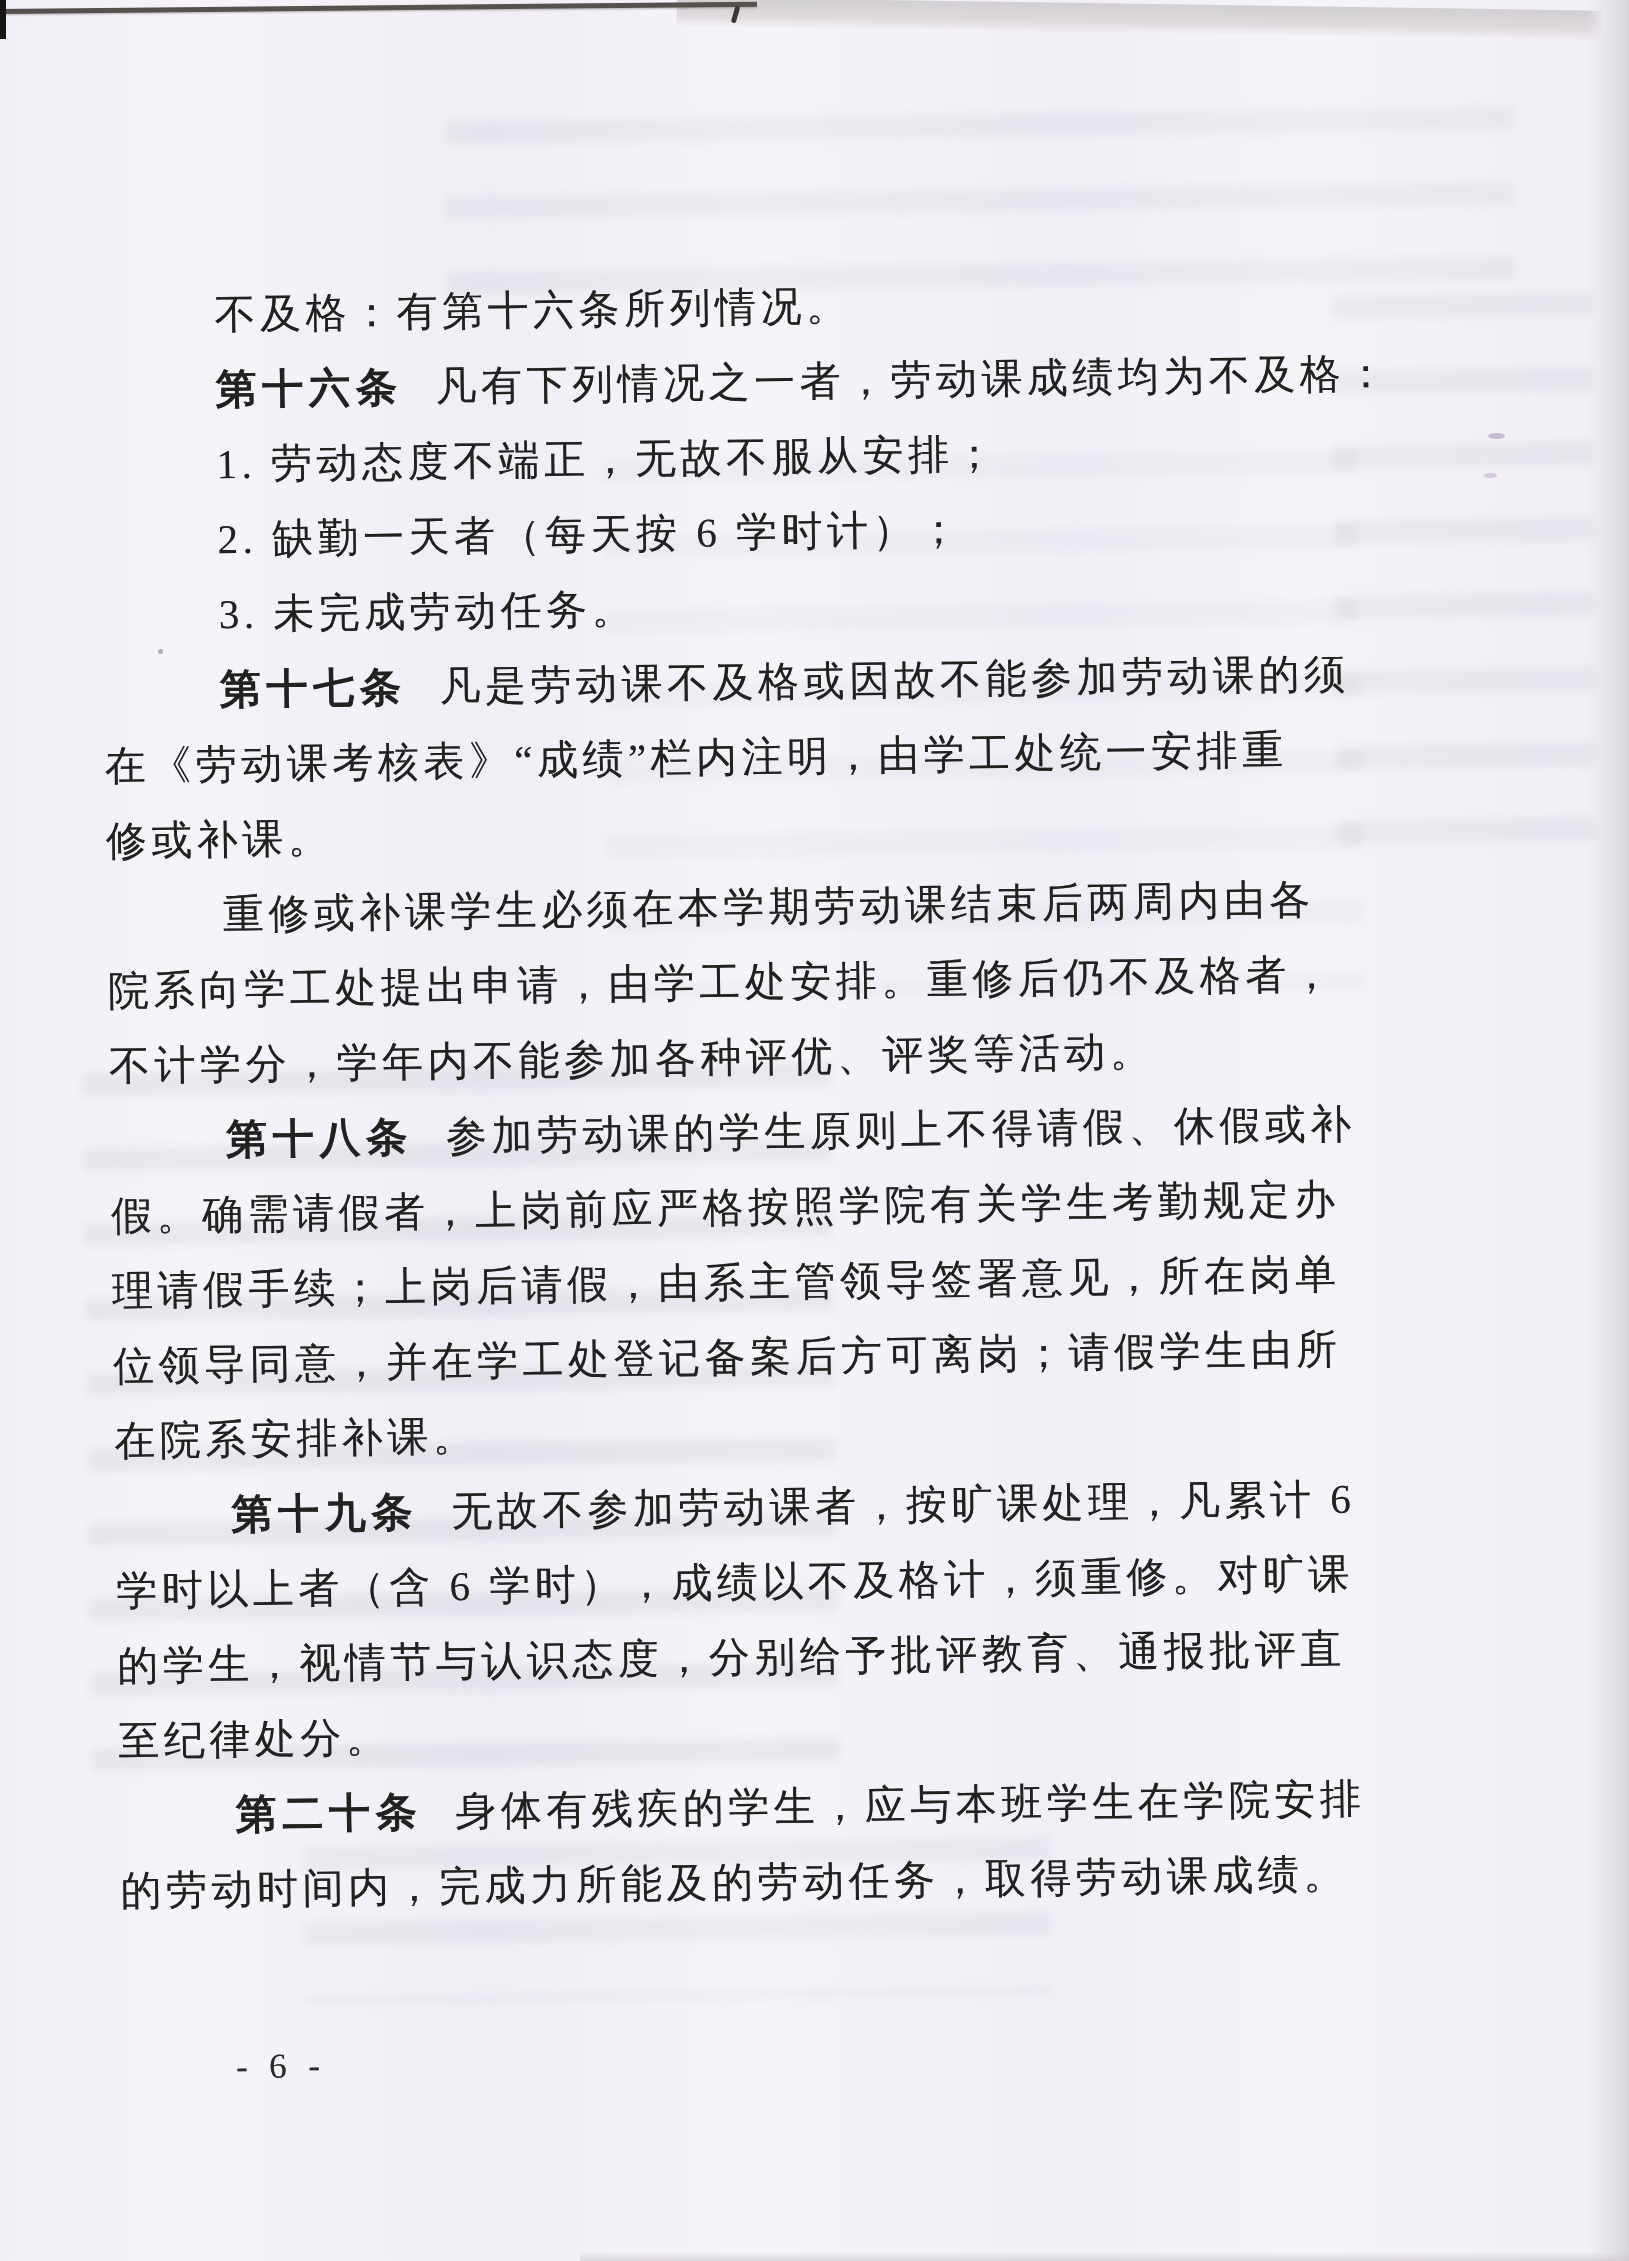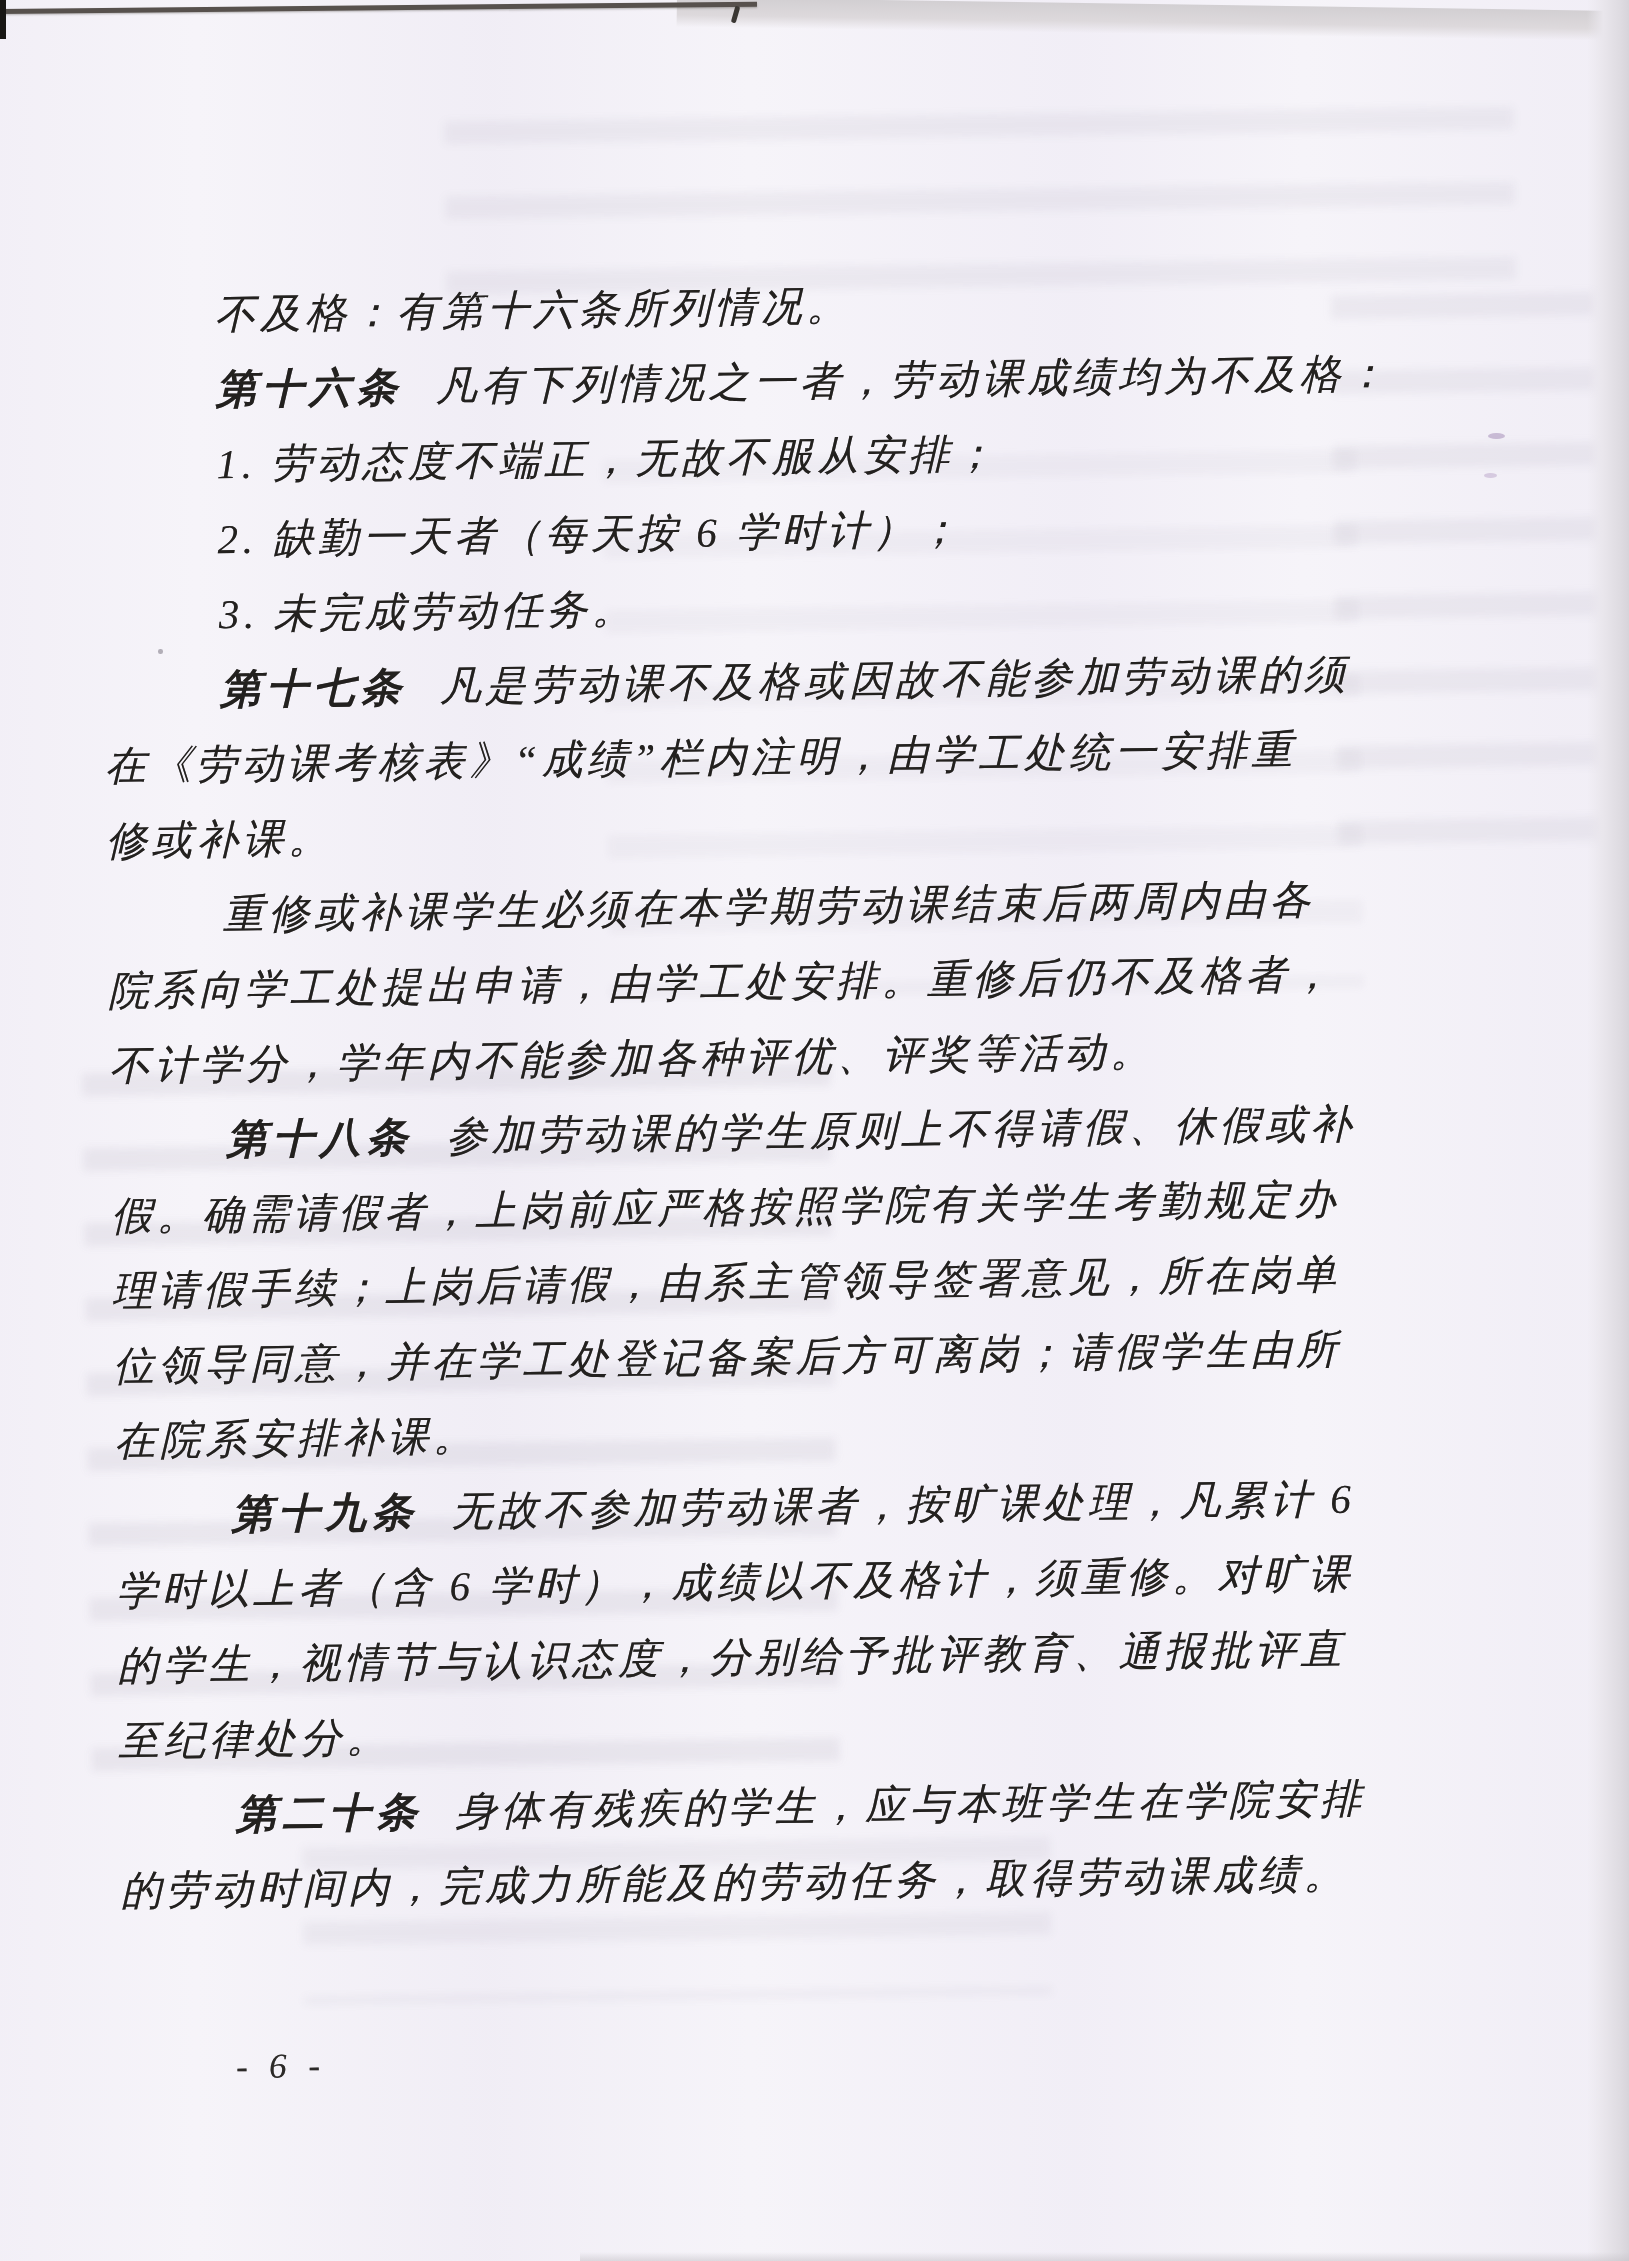--- a/index.html
+++ b/index.html
@@ -10,21 +10,20 @@
   }
   
   .paper{
     position:absolute;inset:0;
     background:
       linear-gradient(90deg, rgba(235,230,242,.35) 0%, rgba(255,255,255,0) 12%,
         rgba(226,220,236,.28) 30%, rgba(255,255,255,0) 46%,
         rgba(230,224,240,.30) 66%, rgba(255,255,255,0) 80%,
         rgba(228,222,238,.25) 95%),
       #f6f4f9;
-    font-style: italic;
   }
   
   .edge-top-line{
     position:absolute;left:-3.9px;top:9px;width:761px;height:4.5px;
     background:#57514d;transform:rotate(-0.55deg);transform-origin:0 0;
     box-shadow:0 1.3px 1.9px rgba(90,85,80,.35);
   }
   .edge-top-grayband{
     position:absolute;left:677px;top:-2.6px;width:961px;height:30px;
     background:linear-gradient(180deg,#d2cfd2 0%,#ddd9dc 60%,rgba(221,217,220,0) 100%);

